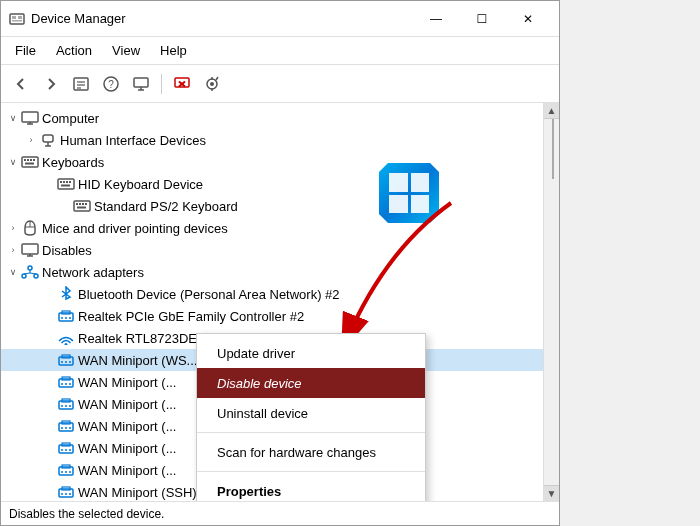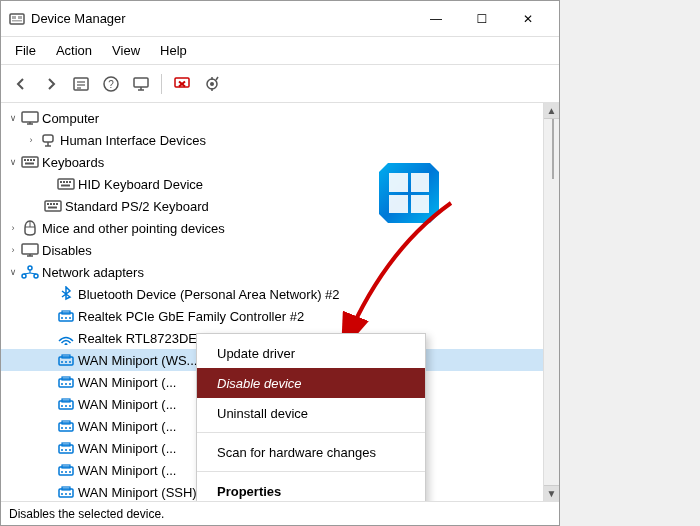--- a/index.html
+++ b/index.html
@@ -367,21 +367,21 @@
             <rect x="3" y="3" width="2" height="2" rx="0.3" fill="#555"></rect>
             <rect x="6" y="3" width="2" height="2" rx="0.3" fill="#555"></rect>
             <rect x="9" y="3" width="2" height="2" rx="0.3" fill="#555"></rect>
             <rect x="12" y="3" width="2" height="2" rx="0.3" fill="#555"></rect>
             <rect x="4" y="6.5" width="9" height="2" rx="0.3" fill="#555"></rect>
           </svg>
         </span>
         <span class="tree-label">HID Keyboard Device</span>
       </div>
 
-      <div class="tree-item" style="padding-left:27px;">
+      <div class="tree-item" style="padding-left:56px;">
         <span class="tree-toggle" style="width:16px;"></span>
         <span class="tree-icon">
           <svg width="18" height="12" viewBox="0 0 18 12">
             <rect x="1" y="1" width="16" height="10" rx="1" fill="none" stroke="#555" stroke-width="1.5"></rect>
             <rect x="3" y="3" width="2" height="2" rx="0.3" fill="#555"></rect>
             <rect x="6" y="3" width="2" height="2" rx="0.3" fill="#555"></rect>
             <rect x="9" y="3" width="2" height="2" rx="0.3" fill="#555"></rect>
             <rect x="12" y="3" width="2" height="2" rx="0.3" fill="#555"></rect>
             <rect x="4" y="6.5" width="9" height="2" rx="0.3" fill="#555"></rect>
           </svg>
@@ -391,21 +391,21 @@
 
       <div class="tree-item" style="padding-left:4px;">
         <span class="tree-toggle">›</span>
         <span class="tree-icon">
           <svg width="14" height="16" viewBox="0 0 14 16">
             <path d="M7 1 C4 1 2 4 2 8 L2 12 C2 14 4 15 7 15 C10 15 12 14 12 12 L12 8 C12 4 10 1 7 1Z" fill="none" stroke="#555" stroke-width="1.5"></path>
             <line x1="7" y1="1" x2="7" y2="7" stroke="#555" stroke-width="1"></line>
             <line x1="2" y1="7" x2="12" y2="7" stroke="#555" stroke-width="1"></line>
           </svg>
         </span>
-        <span class="tree-label">Mice and other pointing devices</span>
+        <span class="tree-label">Mice and driver pointing devices</span>
       </div>
 
       <div class="tree-item" style="padding-left:4px;">
         <span class="tree-toggle">›</span>
         <span class="tree-icon">
           <svg width="18" height="14" viewBox="0 0 18 14">
             <rect x="1" y="1" width="16" height="10" rx="1" fill="none" stroke="#555" stroke-width="1.5"></rect>
             <line x1="6" y1="13" x2="12" y2="13" stroke="#555" stroke-width="1.5"></line>
             <line x1="9" y1="11" x2="9" y2="13" stroke="#555" stroke-width="1.5"></line>
           </svg>

